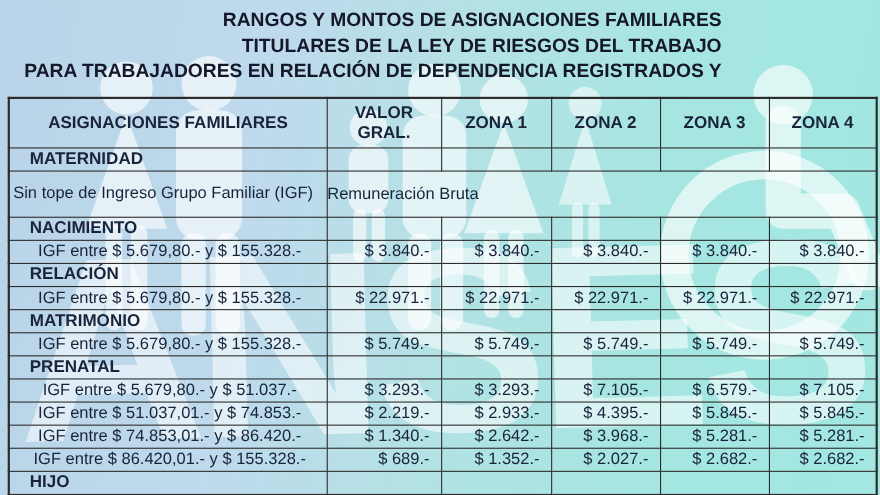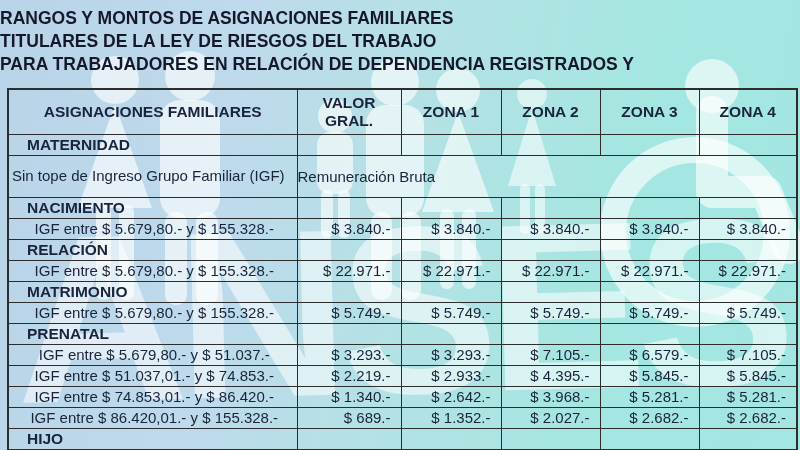--- a/index.html
+++ b/index.html
@@ -34,21 +34,21 @@
     color: rgba(255,255,255,0.55);
     transform: rotate(-1.5deg);
     white-space: nowrap;
     pointer-events: none;
   }
 
   .title-block {
     position: absolute;
     left: 0; top: 7px;
     width: 656px;
-    text-align: left;
+    text-align: right;
     font-size: 17.5px;
     font-weight: 700;
     line-height: 23px;
     color: #15182b;
   }
 
   table.alloc {
     position: absolute;
     left: 7px;
     top: 88px;

